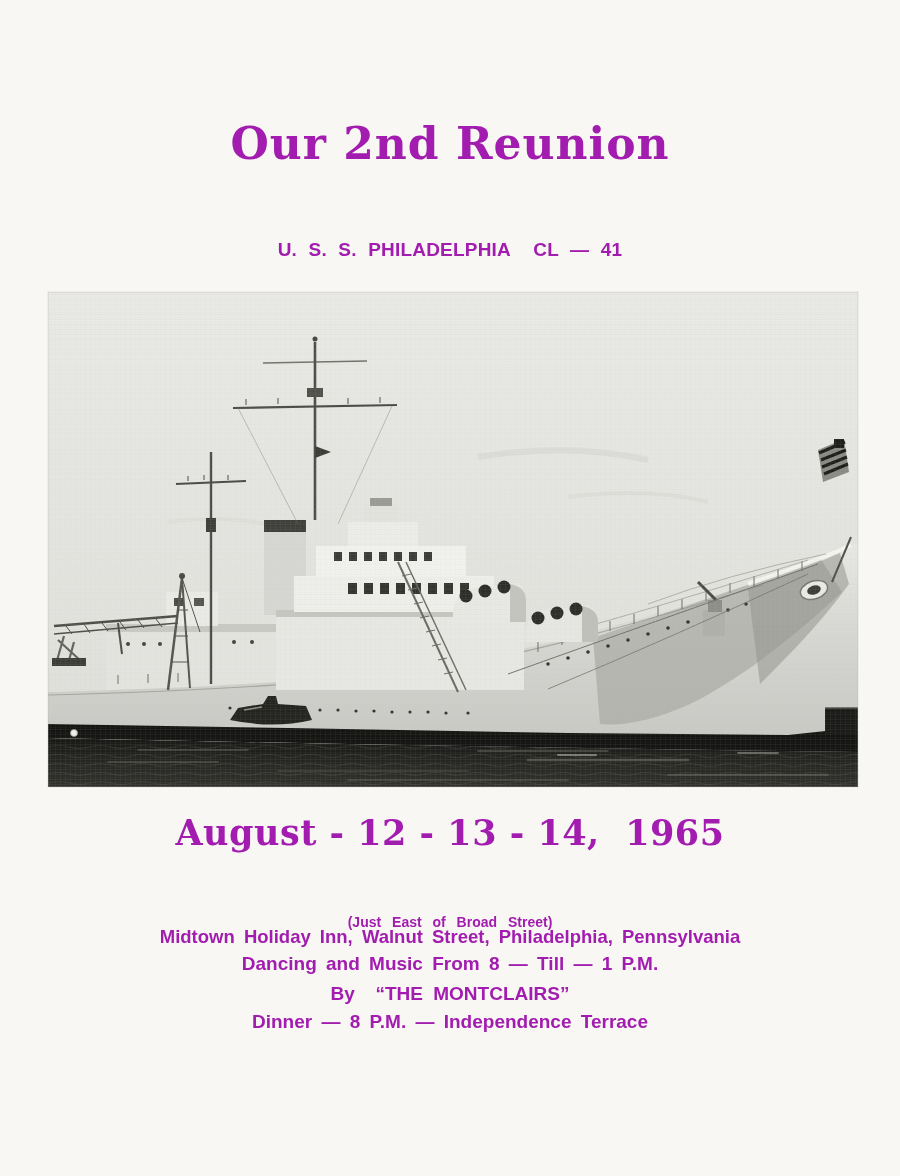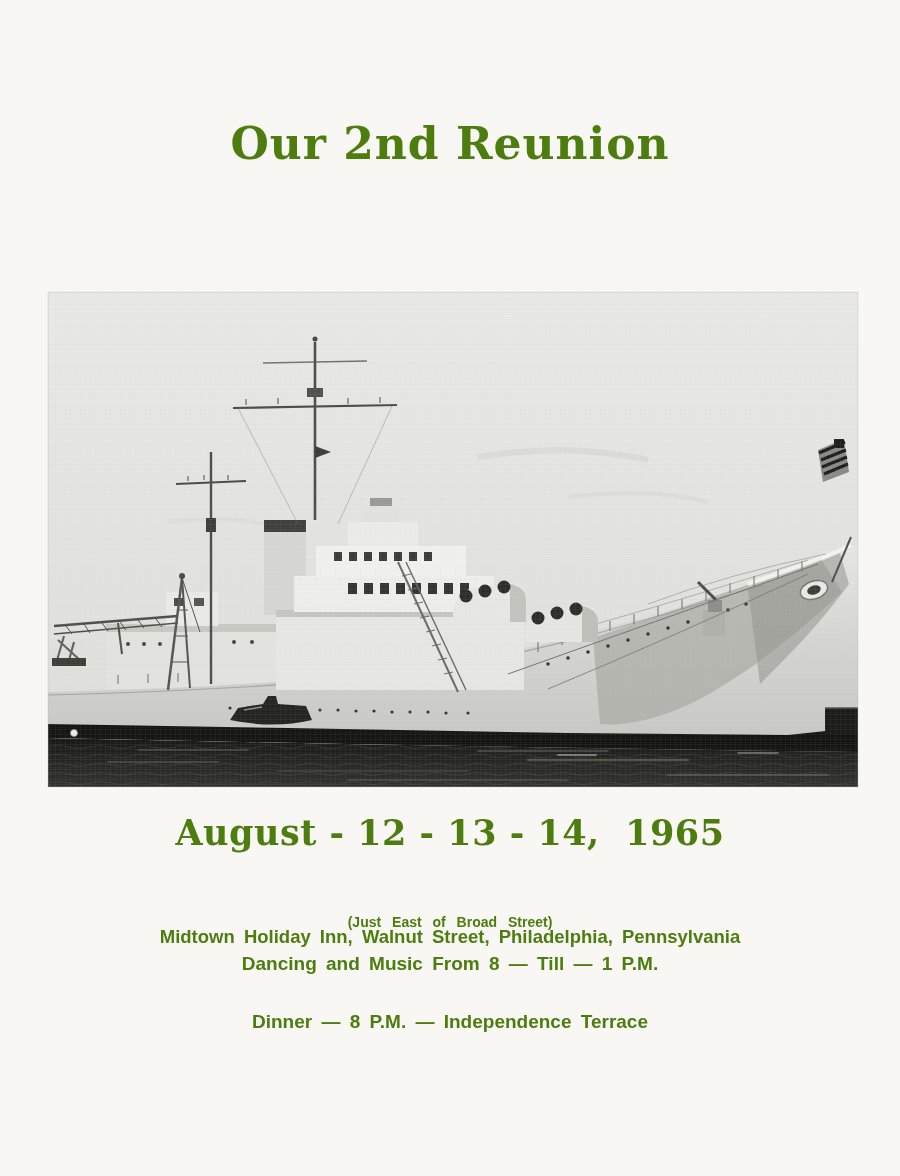--- a/index.html
+++ b/index.html
@@ -9,21 +9,21 @@
     margin:0 auto;
     background:#f8f7f3;
     overflow:hidden;
     color:#1e1e1c;
     font-family:"Liberation Sans", sans-serif;
   }
   .line{
     position:absolute;left:0;right:0;
     text-align:center;
     white-space:pre;
-    color:#4d7c0f;
+    color:#a21caf;
   }
   .title{
     top:118px;
     font-family:"DejaVu Serif","Liberation Serif",serif;
     font-weight:700;
     font-size:44px;
     letter-spacing:1px;
   }
   .sub{
     font-weight:700;
@@ -52,20 +52,21 @@
     box-shadow:0 0 0 1px rgba(0,0,0,0.04);
   }
   .photo svg{display:block;}
 </style>
 </head>
 <body>
 
 <div class="page">
 
   <div class="line title">Our 2nd Reunion</div>
+  <div class="line sub sub2">U. S. S. PHILADELPHIA  CL — 41</div>
 
   <div class="photo">
     <svg width="810" height="495" viewBox="0 0 810 495" xmlns="http://www.w3.org/2000/svg">
       <defs>
         <linearGradient id="skyGrad" x1="0" y1="0" x2="0" y2="1">
           <stop offset="0" stop-color="#e9e9e6"></stop>
           <stop offset="0.7" stop-color="#e1e1dd"></stop>
           <stop offset="1" stop-color="#dcdcd8"></stop>
         </linearGradient>
         <linearGradient id="hullGrad" x1="0" y1="0" x2="0" y2="1">
@@ -279,15 +280,16 @@
 
       <rect x="0" y="0" width="810" height="495" fill="url(#grain)" opacity="0.28"></rect>
       <rect x="0" y="0" width="810" height="495" fill="none" stroke="#b9b9b3" stroke-width="1" opacity="0.5"></rect>
     </svg>
   </div>
 
   <div class="line date">August - 12 - 13 - 14,  1965</div>
   <div class="line venue">Midtown Holiday Inn, Walnut Street, Philadelphia, Pennsylvania</div>
   <div class="line venue-note">(Just East of Broad Street)</div>
   <div class="line ev1">Dancing and Music From 8 — Till — 1 P.M.</div>
+  <div class="line ev2">By  “THE MONTCLAIRS”</div>
   <div class="line ev3">Dinner — 8 P.M. — Independence Terrace</div>
 
 </div>
 
 </body></html>

